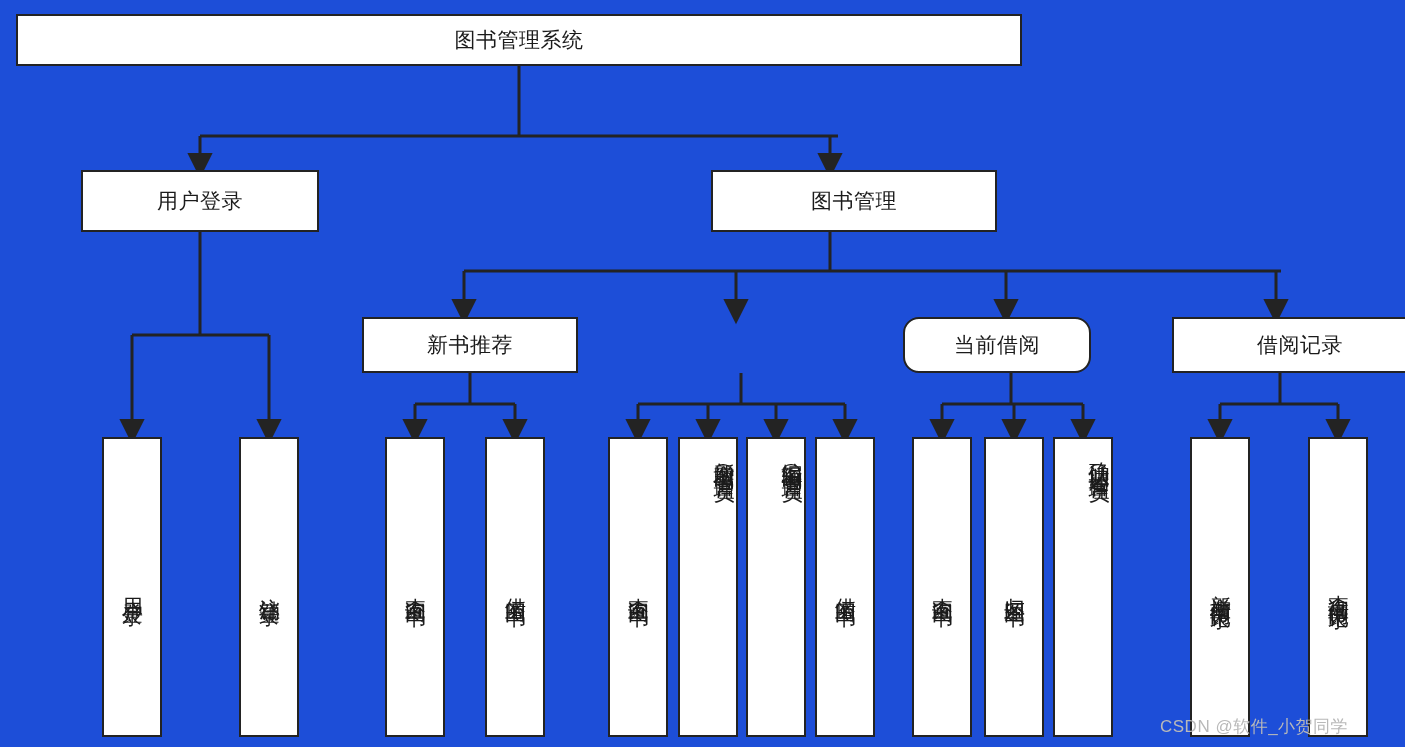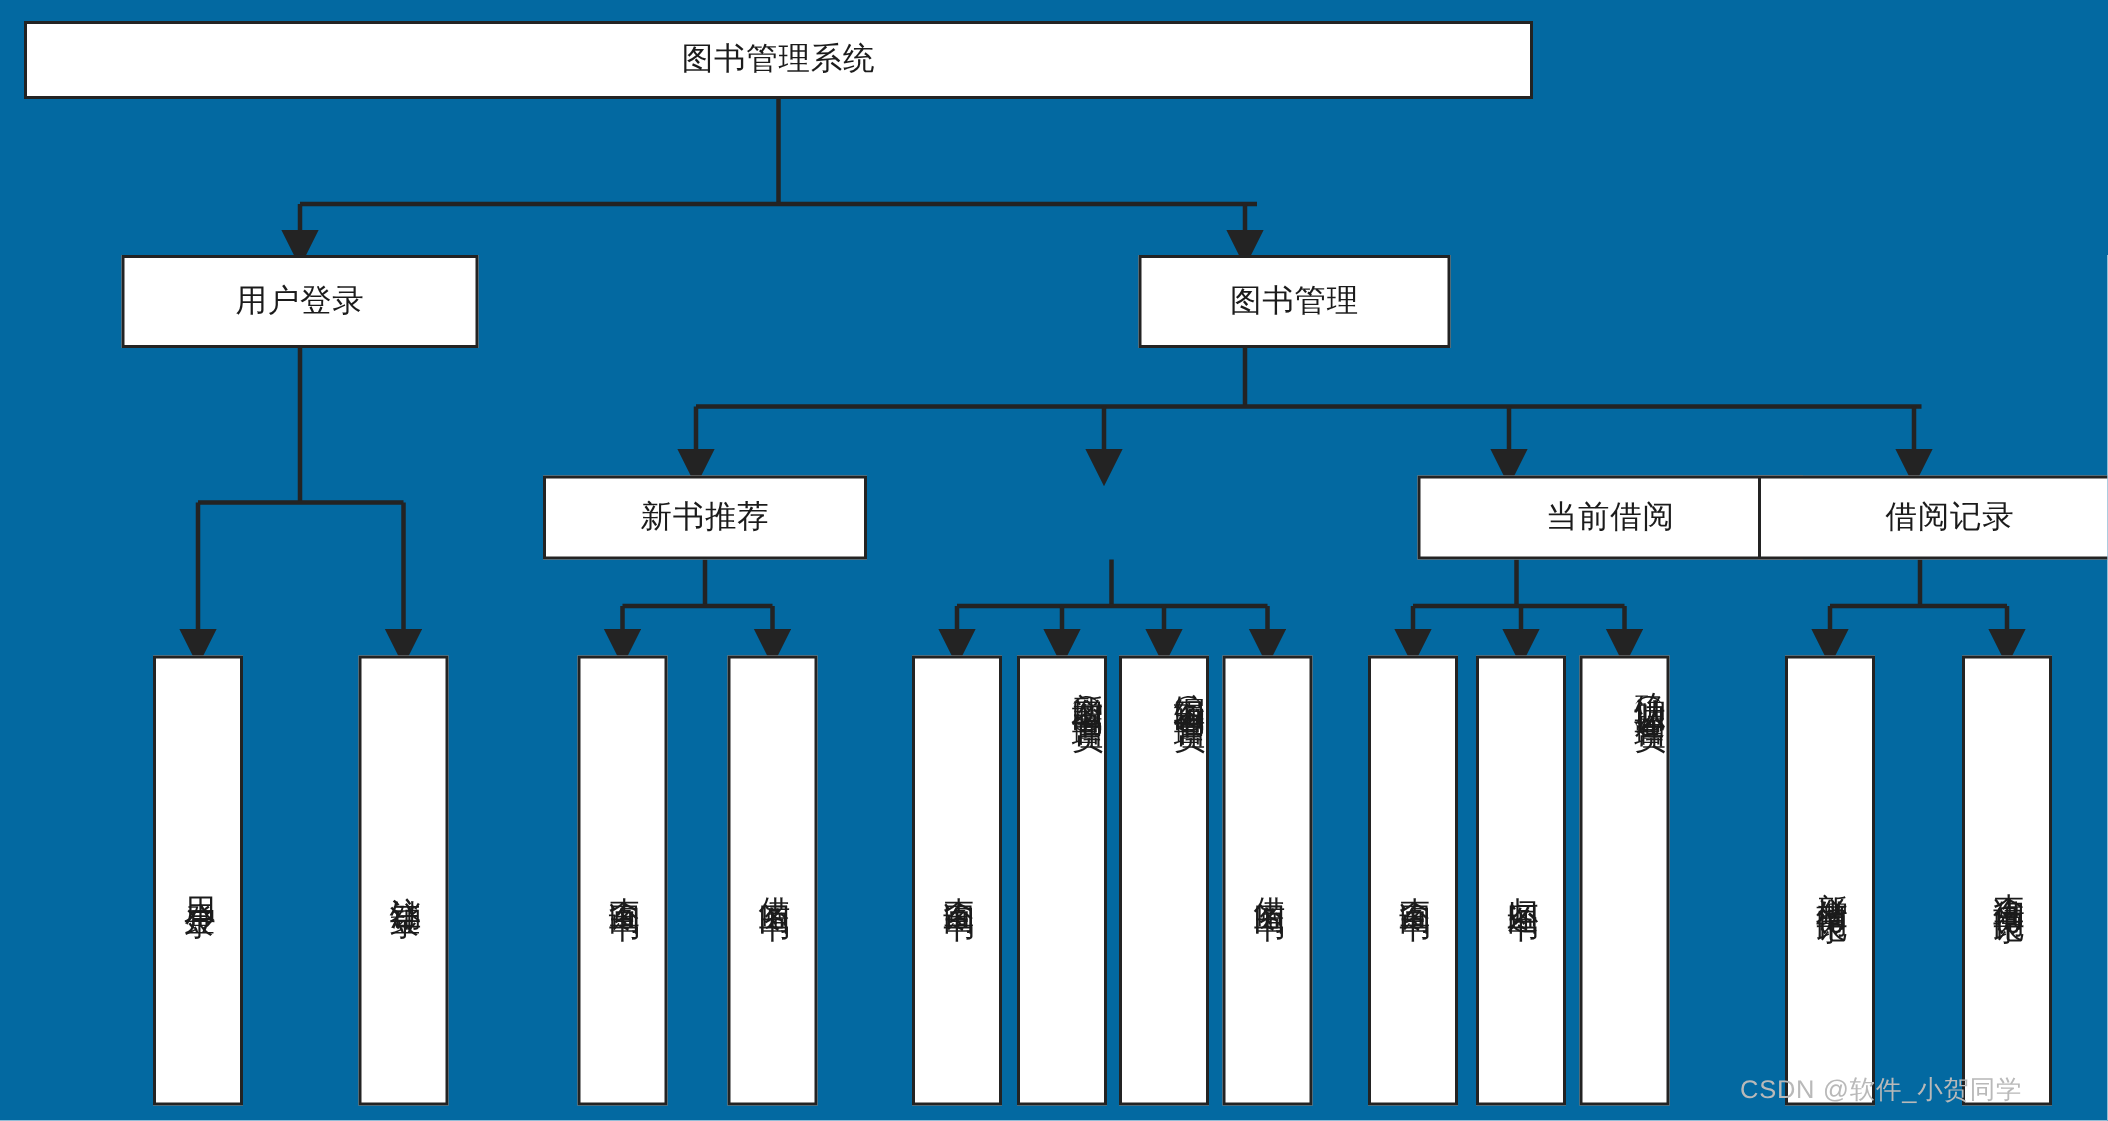--- a/index.html
+++ b/index.html
@@ -8,21 +8,21 @@
     padding: 0;
     background: #ffffff;
   }
   body {
     font-family: "Liberation Sans", "DejaVu Sans", sans-serif;
   }
   #canvas {
     position: relative;
     width: 1405px;
     height: 747px;
-    background: #0369a1;
+    background: #1d4ed8;
     overflow: hidden;
   }
   #edges {
     position: absolute;
     left: 0;
     top: 0;
     width: 1405px;
     height: 747px;
     pointer-events: none;
   }
@@ -136,28 +136,28 @@
     </g>
   </svg>
 
   <div class="node horiz" style="left:16px; top:14px; width:1006px; height:52px;">
     <span class="node-label">图书管理系统</span>
   </div>
 
   <div class="node horiz" style="left:81px; top:170px; width:238px; height:62px;">
     <span class="node-label">用户登录</span>
   </div>
-  <div class="node horiz" style="left:711px; top:170px; width:208px; height:62px;margin-left:48px;">
+  <div class="node horiz" style="left:711px; top:170px; width:286px; height:62px;">
     <span class="node-label">图书管理</span>
   </div>
 
   <div class="node horiz" style="left:362px; top:317px; width:216px; height:56px;">
     <span class="node-label">新书推荐</span>
   </div>
-  <div class="node horiz" style="left:945px; top:317px; width:257px; height:56px;">
+  <div class="node horiz" style="left:903px; top:317px; width:188px; height:56px;border-radius:16px;">
     <span class="node-label">当前借阅</span>
   </div>
   <div class="node horiz" style="left:1172px; top:317px; width:256px; height:56px;">
     <span class="node-label">借阅记录</span>
   </div>
 
   <div class="node vert" style="left:102px; top:437px; width:60px; height:300px;">
     <span class="node-label">用户登录</span>
   </div>
   <div class="node vert" style="left:239px; top:437px; width:60px; height:300px;">

